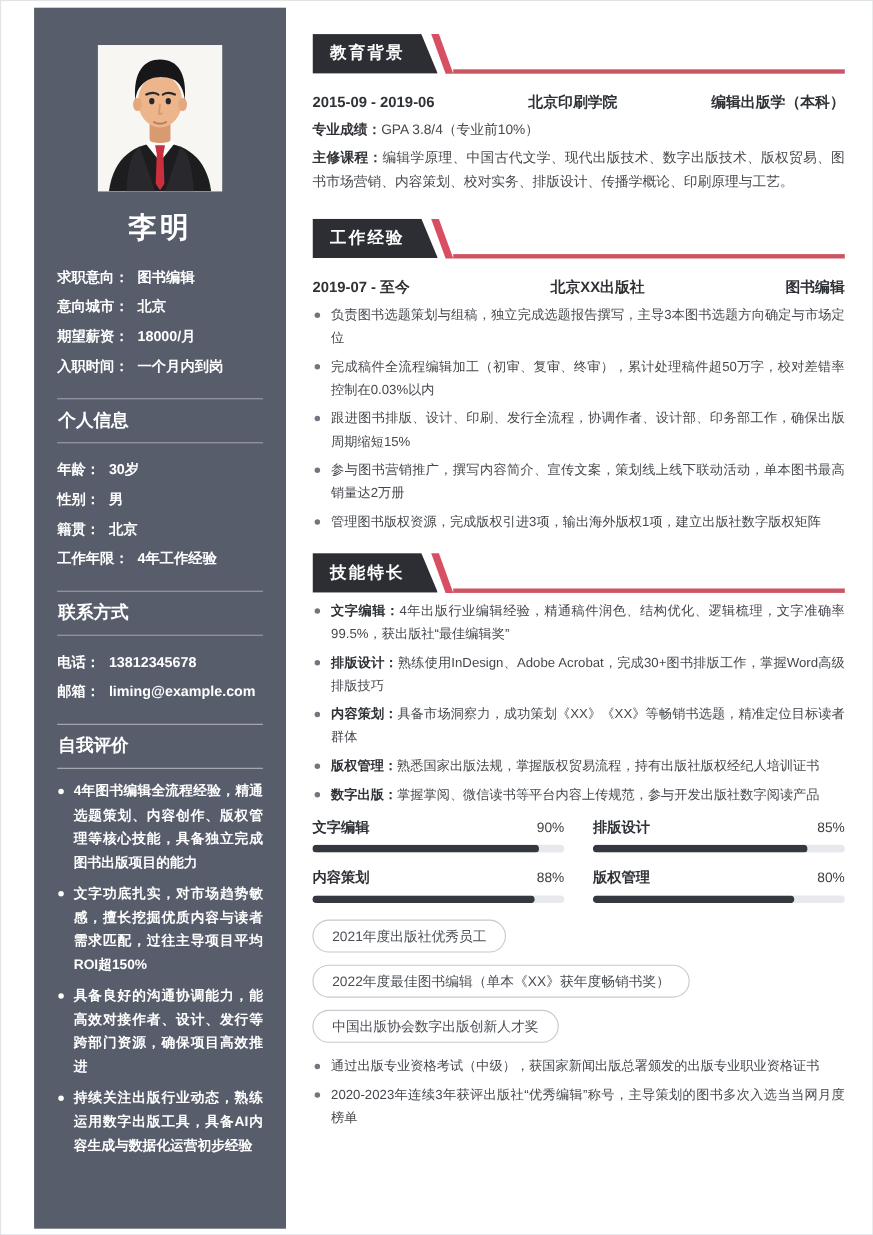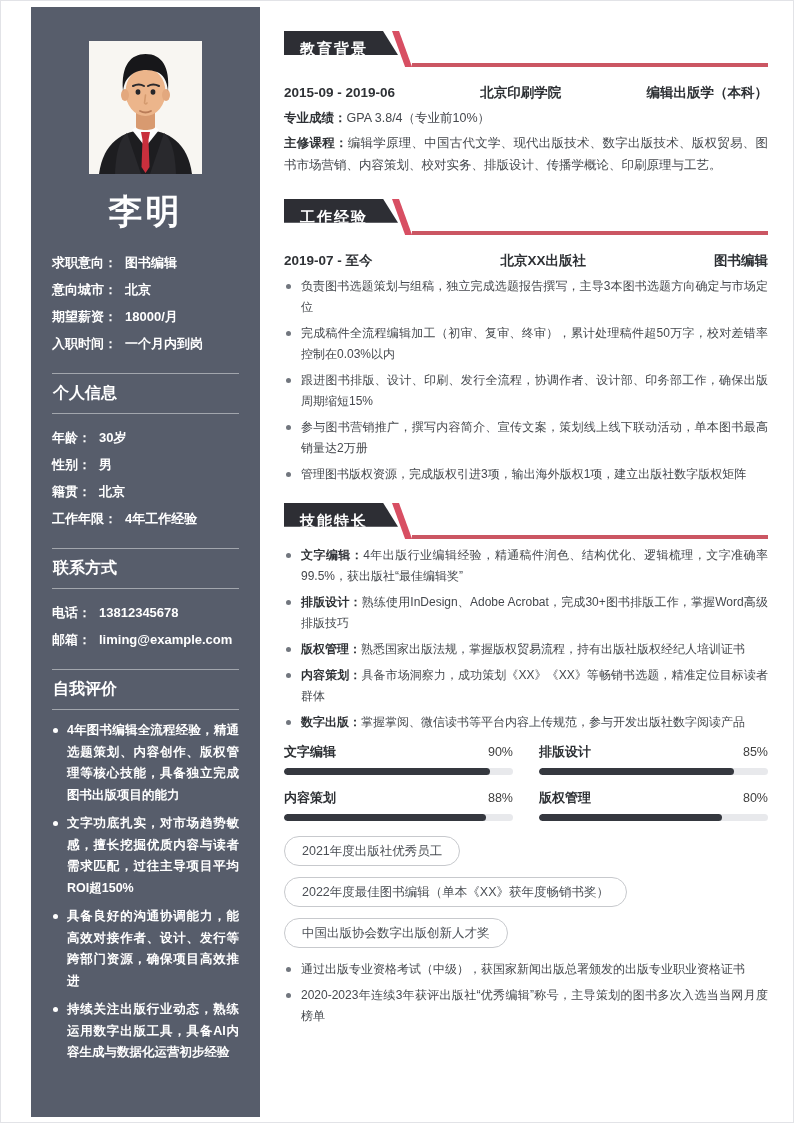--- a/index.html
+++ b/index.html
@@ -12,42 +12,42 @@
   .page { position:absolute; inset:0; border:1px solid #e2e3e7; background:#fff; }
 
   
   .sidebar {
     position:absolute; left:30px; top:6px; bottom:5px; width:229px;
     background:#575d6b; color:#fff; padding:34px 21px 18px;
   }
   .photo-wrap { width:113px; height:133px; margin:0 auto; background:#f8f6f2; overflow:hidden; }
   .photo-wrap svg { display:block; width:100%; height:100%; }
   .side-name {
-    text-align:center; font-size:34px; font-weight:bold; letter-spacing:3px;
+    text-align:center; font-size:26px; font-weight:bold; letter-spacing:3px;
     margin:15px 0 14px;
   }
   .kv-row { display:flex; font-size:13px; font-weight:bold; line-height:27px; }
   .kv-row .kv-label { flex:0 0 auto; margin-right:8px; }
   .side-sec-title {
     margin-top:16px; border-top:1px solid rgba(255,255,255,.45);
     border-bottom:1px solid rgba(255,255,255,.45);
     font-size:16px; font-weight:bold; padding:9px 1px; margin-bottom:10px;
   }
   .side-bullets { margin-top:4px; }
   .side-bullet { position:relative; padding-left:15px; font-size:12.5px; font-weight:bold;
     line-height:1.72; margin-bottom:7px; text-align:justify; }
   .side-bullet::before { content:""; position:absolute; left:1px; top:8px;
     width:5px; height:5px; border-radius:50%; background:#fff; }
 
   
   .main { position:absolute; left:283px; right:25px; top:0; }
 
   .sec-head { position:relative; height:36px; }
   .sec-badge {
-    position:absolute; left:0; top:0; height:24px; line-height:36px;
+    position:absolute; left:0; top:0; height:36px; line-height:36px;
     background:#2d2e34; color:#fff; font-size:15px; font-weight:bold;
     letter-spacing:2px; padding:0 30px 0 16px;
     clip-path: polygon(0 0, calc(100% - 15px) 0, 100% 100%, 0 100%);
   }
   .sec-swoosh {
     position:absolute; left:108px; top:0; width:7px; height:36px;
     background:#d84f63; transform:skewX(20deg); transform-origin:top left;
   }
   .sec-underline { position:absolute; left:128px; right:0; bottom:0; height:4px; background:#cb5663; }
 
@@ -227,24 +227,24 @@
       <div class="sec-underline"></div>
     </div>
     <div class="m-bullets">
       <div class="m-bullet">
         <span class="b">文字编辑：</span><span>4年出版行业编辑经验，精通稿件润色、结构优化、逻辑梳理，文字准确率99.5%，获出版社“最佳编辑奖”</span>
       </div>
       <div class="m-bullet">
         <span class="b">排版设计：</span><span>熟练使用InDesign、Adobe Acrobat，完成30+图书排版工作，掌握Word高级排版技巧</span>
       </div>
       <div class="m-bullet">
+        <span class="b">内容策划：</span><span>具备市场洞察力，成功策划《XX》《XX》等畅销书选题，精准定位目标读者群体</span>
+      </div>
+      <div class="m-bullet">
         <span class="b">版权管理：</span><span>熟悉国家出版法规，掌握版权贸易流程，持有出版社版权经纪人培训证书</span>
-      </div>
-      <div class="m-bullet">
-        <span class="b">内容策划：</span><span>具备市场洞察力，成功策划《XX》《XX》等畅销书选题，精准定位目标读者群体</span>
       </div>
       <div class="m-bullet">
         <span class="b">数字出版：</span><span>掌握掌阅、微信读书等平台内容上传规范，参与开发出版社数字阅读产品</span>
       </div>
     </div>
 
     <div class="bars-grid">
       <div class="bar-item">
         <div class="bar-top">
           <span class="bar-label">文字编辑</span>

